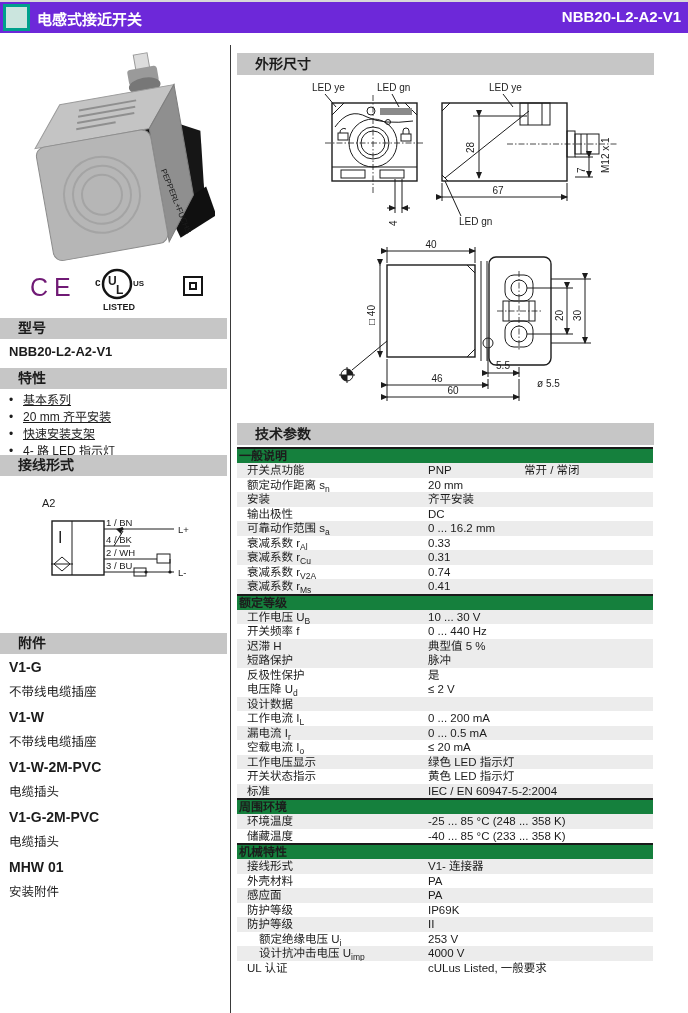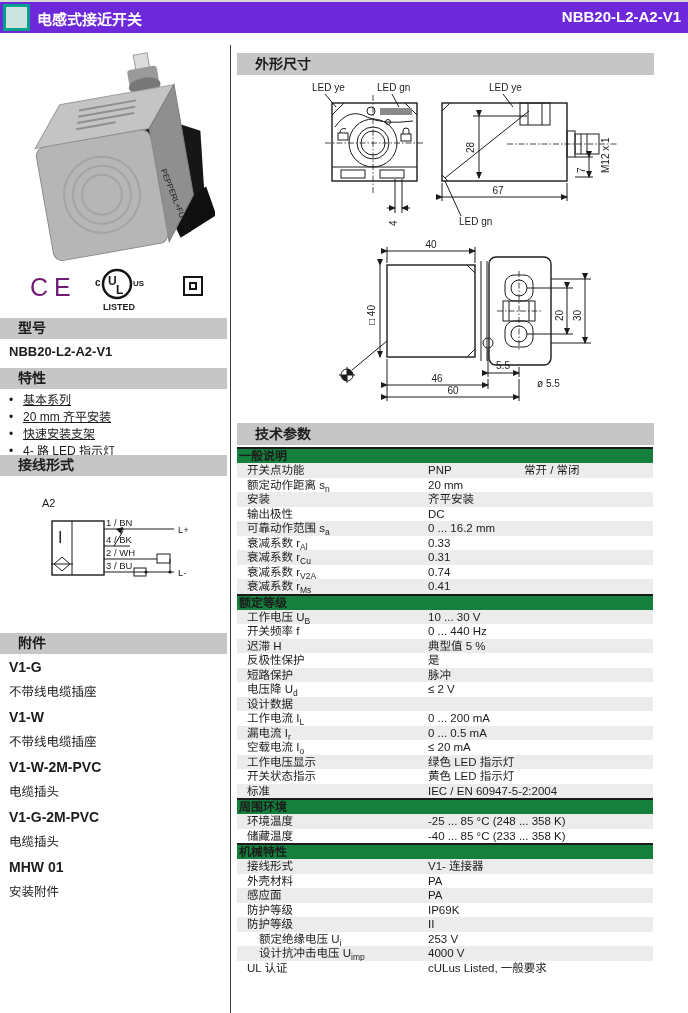--- a/index.html
+++ b/index.html
@@ -357,27 +357,27 @@
           <span class="tval">10 ... 30 V</span>
         </div>
         <div class="trow">
           <span class="tlabel">开关频率 f</span>
           <span class="tval">0 ... 440 Hz</span>
         </div>
         <div class="trow alt">
           <span class="tlabel">迟滞 H</span>
           <span class="tval">典型值 5 %</span>
         </div>
+        <div class="trow alt">
+          <span class="tlabel">短路保护</span>
+          <span class="tval">脉冲</span>
+        </div>
         <div class="trow">
           <span class="tlabel">反极性保护</span>
           <span class="tval">是</span>
-        </div>
-        <div class="trow alt">
-          <span class="tlabel">短路保护</span>
-          <span class="tval">脉冲</span>
         </div>
         <div class="trow">
           <span class="tlabel">电压降 U<sub>d</sub></span>
           <span class="tval">≤ 2 V</span>
         </div>
         <div class="trow alt">
           <span class="tlabel">设计数据</span>
         </div>
         <div class="trow">
           <span class="tlabel">工作电流 I<sub>L</sub></span>

